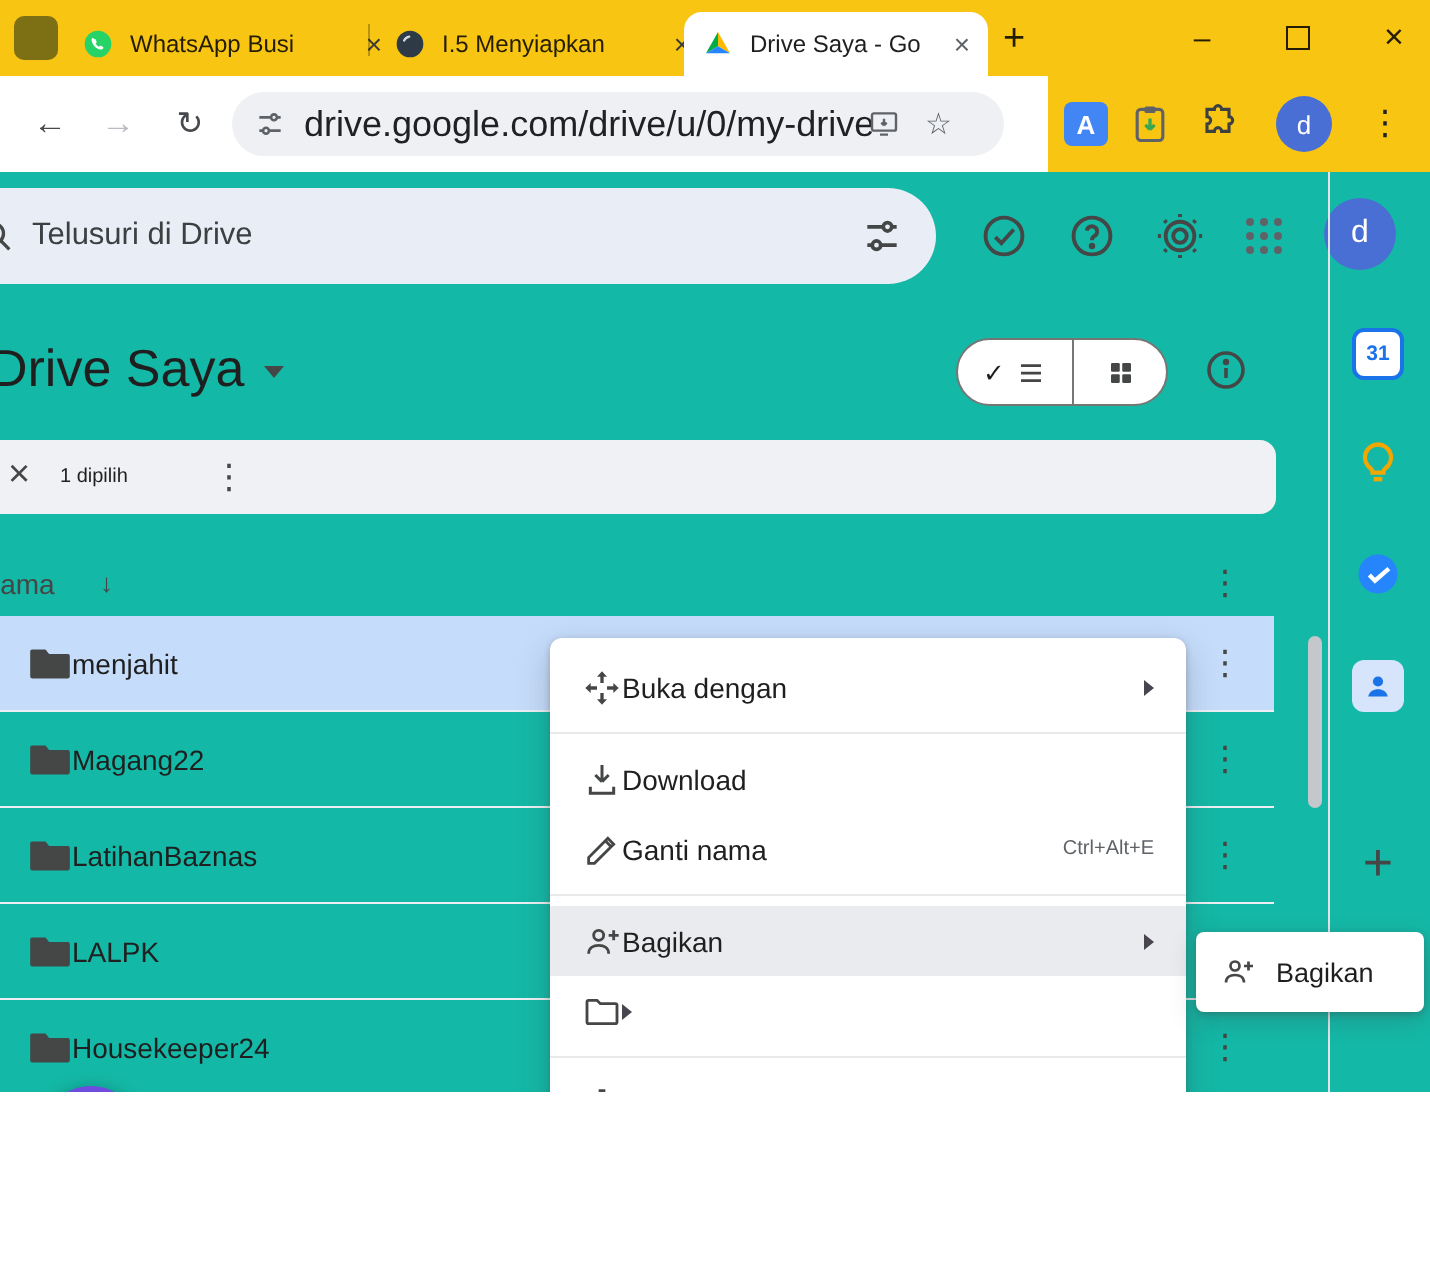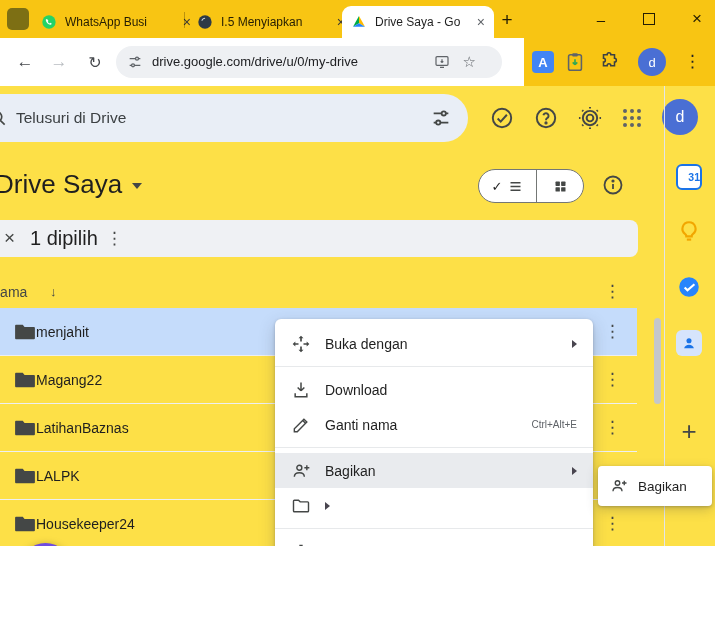--- a/index.html
+++ b/index.html
@@ -1,66 +1,66 @@
 <!DOCTYPE html>
 <html><head>
 <meta charset="utf-8">
 <style>
   html,body{margin:0;padding:0;background:#fff}
-  .screen{position:relative;width:715px;height:546px;overflow:hidden;background:#fde047;
+  .screen{position:relative;width:715px;height:546px;overflow:hidden;background:#14b8a6;
           font-family:"Liberation Sans",sans-serif;color:#1f1f1f}
   .a{position:absolute}
   svg{display:block}
   
   .titlebar{left:0;top:0;width:715px;height:38px;background:#f8c513}
   .tab{position:absolute;top:6px;height:32px;display:flex;align-items:center;gap:8px;
        padding:0 9px;border-radius:9px 9px 0 0;font-size:12px;color:#241d03}
   .tab .title{flex:1;overflow:hidden;white-space:nowrap}
   .tab .close{font-size:14px;color:#3c3a33;line-height:1}
   .tab.active{background:#fff;color:#1f1f1f}
   .winbtn{position:absolute;top:8px;width:30px;height:22px;display:flex;align-items:center;
           justify-content:center;color:#241d03;font-size:15px}
   .toolbar{left:0;top:38px;width:715px;height:48px;background:#fff}
   .navbtn{position:absolute;top:9px;width:30px;height:30px;display:flex;align-items:center;
           justify-content:center;font-size:17px;color:#46494d}
   .omnibox{position:absolute;left:116px;top:8px;width:386px;height:32px;border-radius:16px;
            background:#eef0f3}
-  .urltext{position:absolute;left:36px;top:0;height:32px;line-height:32px;font-size:13px;color:#202124;white-space:nowrap}
+  .urltext{position:absolute;left:36px;top:0;height:32px;line-height:32px;font-size:18px;color:#202124;white-space:nowrap}
   .avatar{border-radius:50%;background:#4a6fd4;color:#fff;display:flex;align-items:center;justify-content:center}
   .kebab{font-size:17px;color:#444746;line-height:1}
   
   .searchpill{left:-28px;top:94px;width:496px;height:48px;border-radius:24px;background:#e9eef6}
   .searchtext{position:absolute;left:44px;top:0;height:48px;line-height:48px;font-size:15.5px;color:#3c4043}
   .heading{left:-5px;top:166px;height:36px;display:flex;align-items:center;gap:10px;font-size:26px;color:#1f1f1f}
   .caret-down{width:0;height:0;border-left:5px solid transparent;border-right:5px solid transparent;border-top:6px solid #444746;margin-top:4px}
   .toggle{left:478px;top:169px;width:106px;height:34px;border:1px solid #747775;border-radius:17px;display:flex;background:#fff;box-sizing:border-box}
   .toggle .seg1{width:57px;display:flex;align-items:center;justify-content:center;gap:6px;border-right:1px solid #747775}
   .toggle .seg2{flex:1;display:flex;align-items:center;justify-content:center}
   .selbar{left:-10px;top:220px;width:648px;height:37px;background:#eff1f4;border-radius:8px}
   .colhead{left:0;top:277px;width:637px;height:31px;border-bottom:1px solid #e4e7ea;font-size:14px;color:#444746}
   .rows{left:0;top:308px;width:637px}
   .row{position:relative;width:637px;height:48px;border-bottom:1px solid #edeff2;display:flex;align-items:center;box-sizing:border-box}
   .row.selected{background:#c5dcfb}
   .row .lbl{font-size:14px;color:#1f1f1f}
   .row .kb{position:absolute;left:604px;top:15px}
   
   .menu{left:275px;top:319px;width:318px;background:#fff;border-radius:6px;padding:7px 0;z-index:40;
         box-shadow:0 1px 3px rgba(60,64,67,.3),0 6px 16px rgba(60,64,67,.25)}
-  .mi{height:35px;display:flex;align-items:center;gap:14px;padding:0 16px;font-size:14px;color:#1f1f1f}
+  .mi{height:35px;display:flex;align-items:center;padding:0 16px;font-size:14px;color:#1f1f1f}
   .mi.hover{background:#e9ebee}
   .mi .lbl{flex:1}
   .mi .shortcut{font-size:10px;color:#5f6368}
   .tri{width:0;height:0;border-left:5px solid #49454f;border-top:4.5px solid transparent;border-bottom:4.5px solid transparent}
   .mdiv{height:1px;background:#e7e9eb;margin:5px 0}
   .submenu{left:598px;top:466px;width:114px;background:#fff;border-radius:4px;padding:4px 0;z-index:41;
            box-shadow:0 1px 3px rgba(60,64,67,.3),0 4px 12px rgba(60,64,67,.25)}
   .smi{height:32px;display:flex;align-items:center;gap:10px;padding:0 12px;font-size:13.5px;color:#1f1f1f}
   
   .cal{left:676px;top:164px;width:26px;height:26px;box-sizing:border-box;border:2px solid #1a73e8;border-radius:6px;
-       color:#1a73e8;font-size:10.5px;font-weight:bold;display:flex;align-items:center;justify-content:flex-end;background:#fff}
+       color:#1a73e8;font-size:10.5px;font-weight:bold;display:flex;align-items:center;justify-content:center;background:#fff}
   .contacts{left:676px;top:330px;width:26px;height:26px;border-radius:6px;background:#d6e4fc;display:flex;align-items:center;justify-content:center}
   .fab{left:21px;top:543px;width:49px;height:49px;border-radius:50%;background:#6f4ce0;z-index:30;
        display:flex;align-items:center;justify-content:center;box-shadow:0 3px 10px rgba(0,0,0,.4)}
   .widget{left:-10px;top:548px;width:32px;height:44px;background:#3b4045;border-radius:9px;z-index:29}
   .thumb{background:#c4c7cb;border-radius:5px}
 </style>
 </head>
 <body>
 
 <div class="screen">
@@ -232,21 +232,21 @@
   <span class="a" style="left:601px;top:173px">
     <svg width="24" height="24" viewBox="0 0 24 24" fill="none" stroke="#444746" stroke-width="1.8">
       <circle cx="12" cy="12" r="8.5"></circle>
         <path d="M12 11v5"></path>
         <circle cx="12" cy="8" r="0.7" fill="#444746"></circle>
       </svg>
   </span>
 
   <div class="a selbar">
     <span class="a" style="left:14px;top:7px;font-size:19px;color:#444746">×</span>
-    <span class="a" style="left:40px;top:0;height:37px;line-height:37px;font-size:20px;color:#1f1f1f">1 dipilih</span>
+    <span class="a" style="left:40px;top:0;height:37px;line-height:37px;font-size:10px;color:#1f1f1f">1 dipilih</span>
     <span class="a kebab" style="left:116px;top:10px">⋮</span>
   </div>
 
   <div class="a colhead">
     <span class="a" style="left:-10px;top:0;height:30px;line-height:30px">Nama</span>
     <span class="a" style="left:50px;top:0;height:30px;line-height:30px;font-size:13px">↓</span>
     <span class="a kebab" style="left:604px;top:6px">⋮</span>
   </div>
 
   <div class="a rows">

